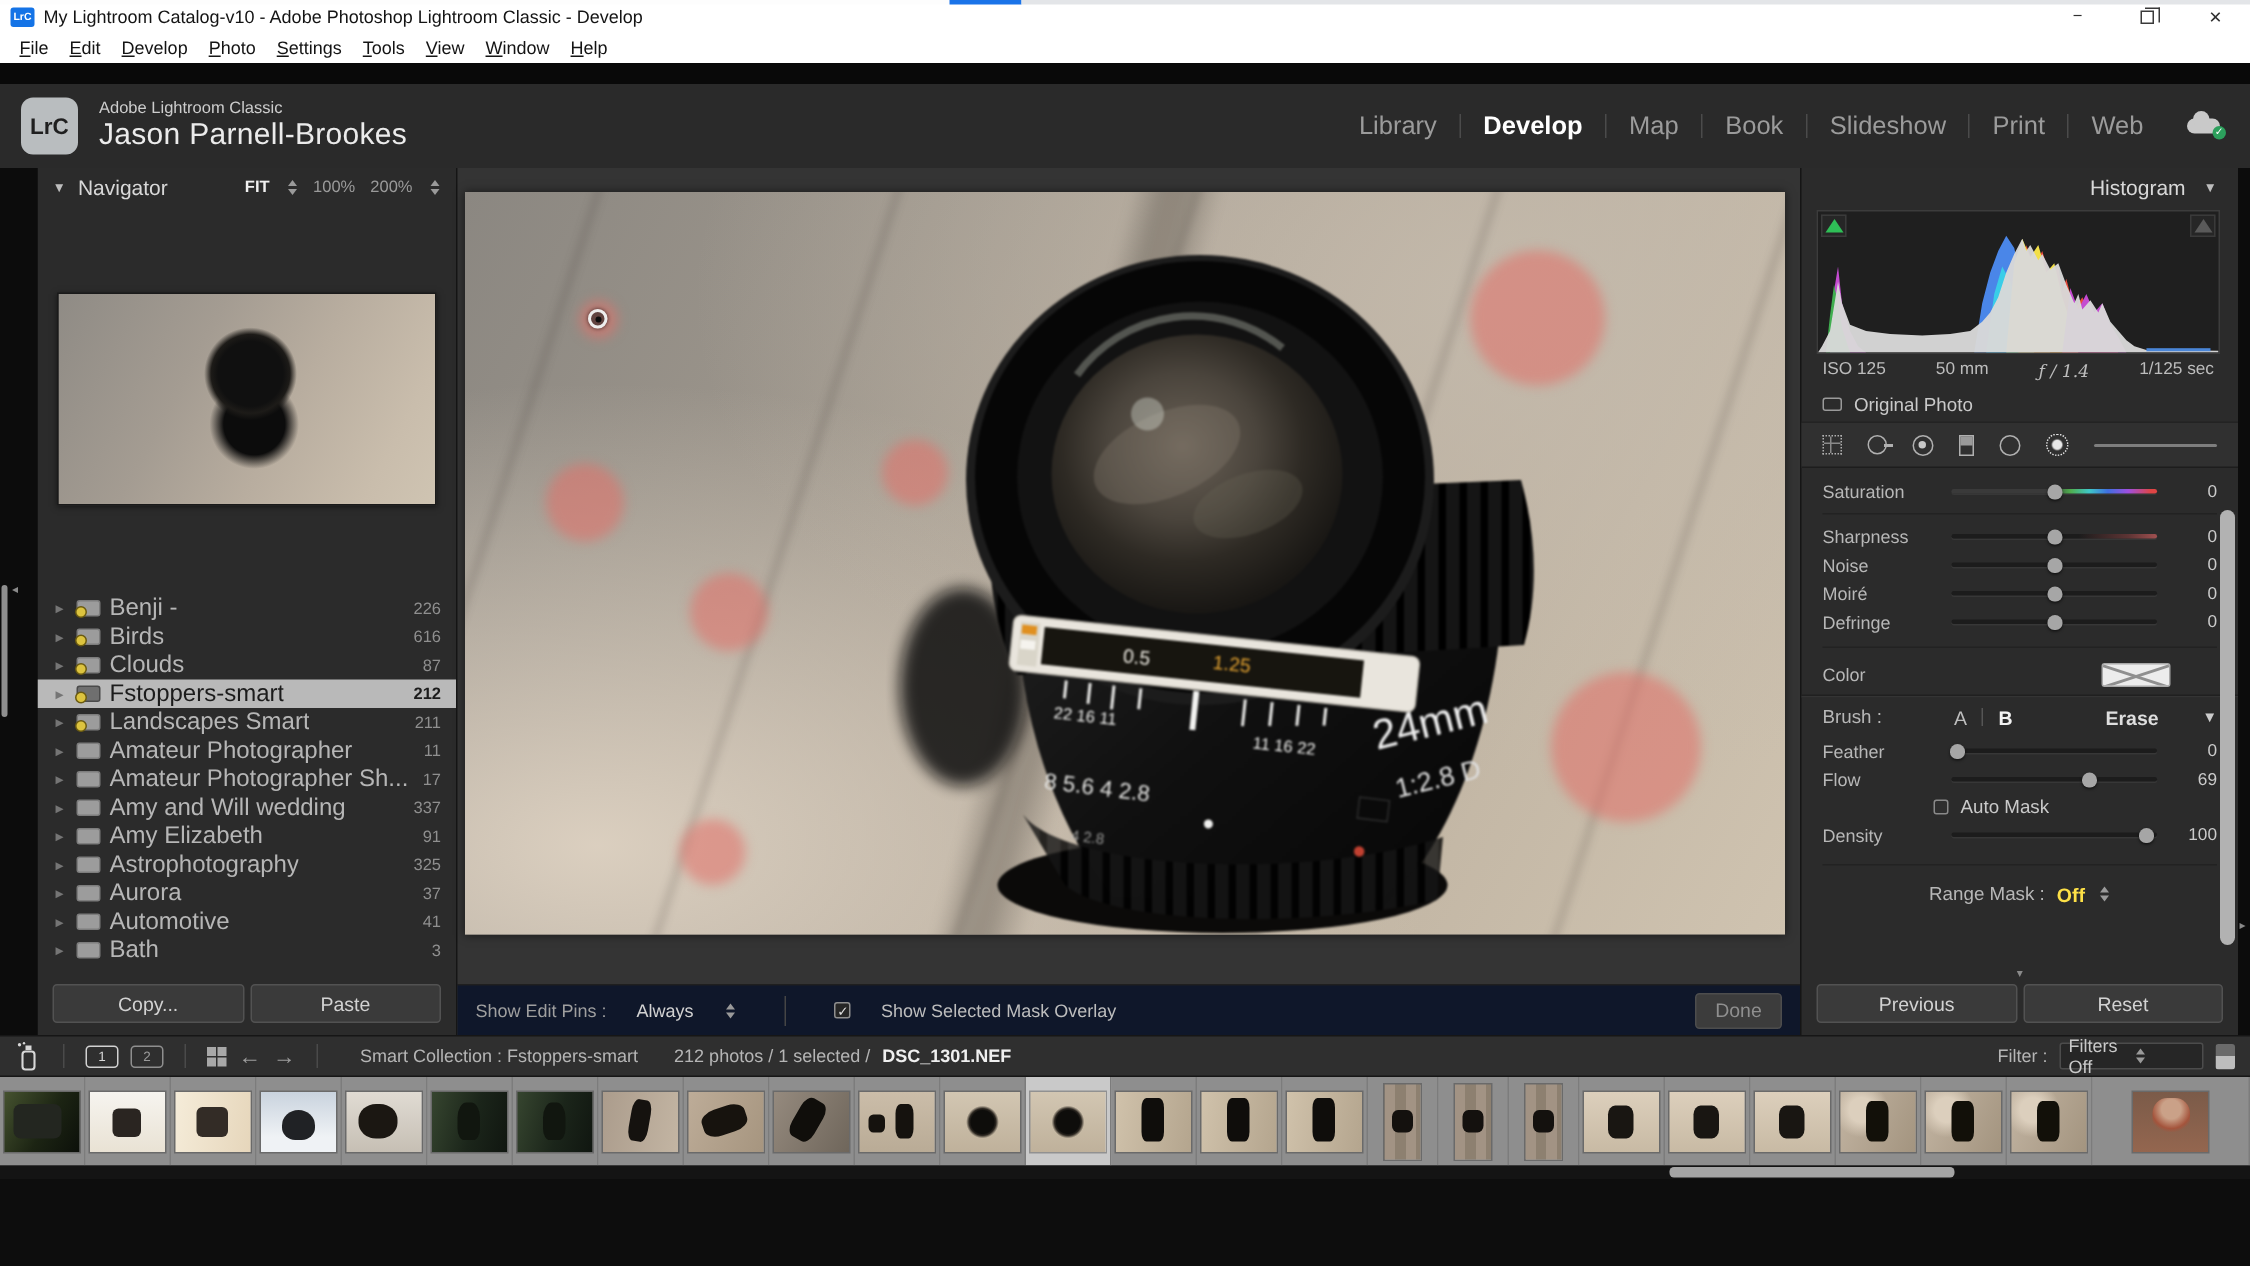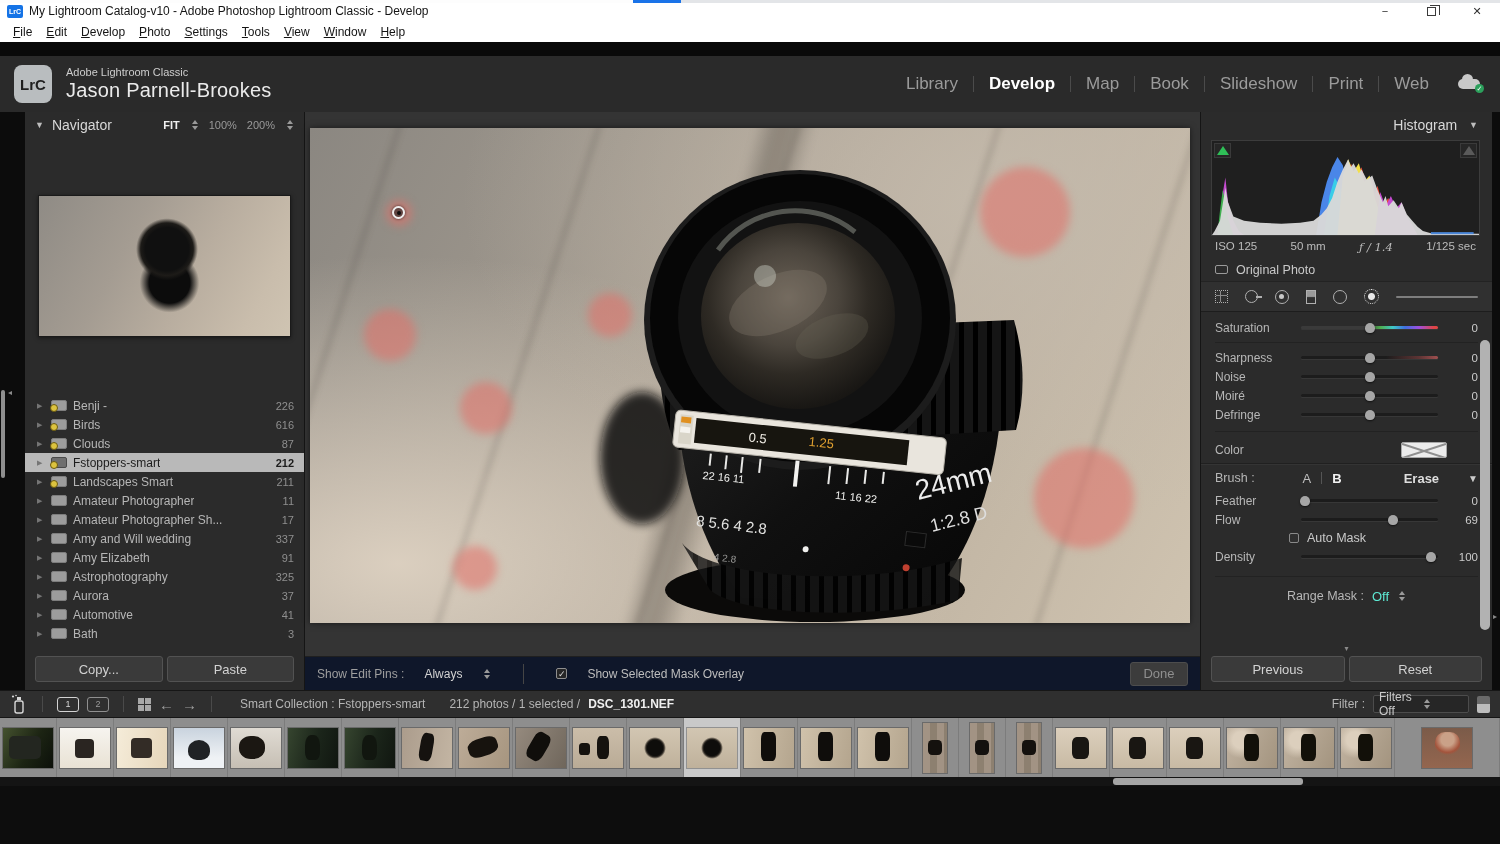--- a/index.html
+++ b/index.html
@@ -60,21 +60,21 @@
  radial-gradient(circle at 51% 38%,#101010 0 14%,#1d1b18 17%,rgba(0,0,0,0) 20%),
  radial-gradient(circle at 52% 62%,#0c0c0c 0 13%,rgba(0,0,0,0) 19%),
  linear-gradient(118deg,#8f8b85 0%,#a49c92 35%,#b8ad9f 60%,#c9bdac 85%,#cfc4b2 100%)}
 .clist{flex:0 0 auto}
 .crow{height:19px;display:flex;align-items:center;padding:0 10px 0 12px;gap:6px}
 .crow.sel{background:#b9b9b9}
 .crow .tri{font-size:7px;color:#757575;width:8px}
 .cicon{width:16px;height:11px;background:#9c9c9c;border:1px solid #7d7d7d;border-radius:2px;position:relative;flex:0 0 auto}
 .cicon.smart::after{content:"";position:absolute;left:-2px;bottom:-2px;width:6px;height:6px;border-radius:50%;background:#dcc33f;border:1px solid #6a5a10}
 .crow.sel .cicon{background:#6f6f6f;border-color:#4a4a4a}
-.cname{font-size:12px;color:#b6b6b6;white-space:nowrap;overflow:hidden}
+.cname{font-size:16px;color:#b6b6b6;white-space:nowrap;overflow:hidden}
 .ccount{margin-left:auto;font-size:11px;color:#8f8f8f}
 .crow.sel .cname{color:#1c1c1c}
 .crow.sel .ccount{color:#1c1c1c;font-weight:bold}
 .panel-endmark{text-align:center;font-size:8px;color:#8a8a8a;height:10px;line-height:10px}
 .btnrow{display:flex;gap:4px;padding:2px 10px 8px 10px;margin-top:auto}
 .lrbtn{flex:1;height:26px;background:#3a3a3a;border:1px solid #525252;border-radius:3px;color:#d2d2d2;font-size:13px;display:flex;align-items:center;justify-content:center;cursor:pointer}
 
 
 .canvas{flex:1;background:#343434;display:flex;flex-direction:column;position:relative;min-width:0}
 .photo{position:relative;margin:16px 0 0 5px;width:880px;height:495px;overflow:hidden;box-shadow:0 0 6px rgba(0,0,0,.55);background:
@@ -145,21 +145,21 @@
 .bh-a{margin-left:48px;font-size:13px;color:#bdbdbd}
 .bh-sep{width:1px;height:12px;background:#555;margin:0 10px}
 .bh-b{font-size:13px;font-weight:bold;color:#f2f2f2}
 .bh-erase{margin-left:62px;font-size:13px;font-weight:bold;color:#dedede}
 .bh-tri{margin-left:auto;font-size:10px;color:#cccccc}
 .automask-row{height:18px;display:flex;align-items:center;gap:8px;padding-left:88px}
 .am-box{width:10px;height:10px;border:1px solid #8a8a8a;border-radius:2px;background:#2f2f2f}
 .am-label{font-size:12.5px;color:#c9c9c9}
 .rm-row{height:28px;display:flex;align-items:center;justify-content:center;gap:8px}
 .rm-label{font-size:12.5px;color:#b7b7b7}
-.rm-value{font-size:13px;font-weight:normal;color:#5eead4}
+.rm-value{font-size:13px;font-weight:bold;color:#fde047}
 
 
 .fbar{height:28px;background:#2f2f2f;border-top:1px solid #161616;border-bottom:1px solid #161616;display:flex;align-items:center;padding:0 10px;gap:8px}
 .spray{width:18px;height:20px;position:relative}
 .winbtn{width:22px;height:15px;border:1.5px solid #d2d2d2;border-radius:3px;color:#d8d8d8;font-size:9px;display:flex;align-items:center;justify-content:center}
 .winbtn.dim{border-color:#8f8f8f;color:#9a9a9a}
 .fsep{width:1px;height:16px;background:#4a4a4a;margin:0 6px}
 .gridicon{width:13px;height:13px;display:grid;grid-template-columns:6px 6px;grid-template-rows:6px 6px;gap:1px}
 .gridicon span{background:#a8a8a8}
 .navarrow{font-size:15px;color:#9f9f9f;font-weight:bold;line-height:1}

